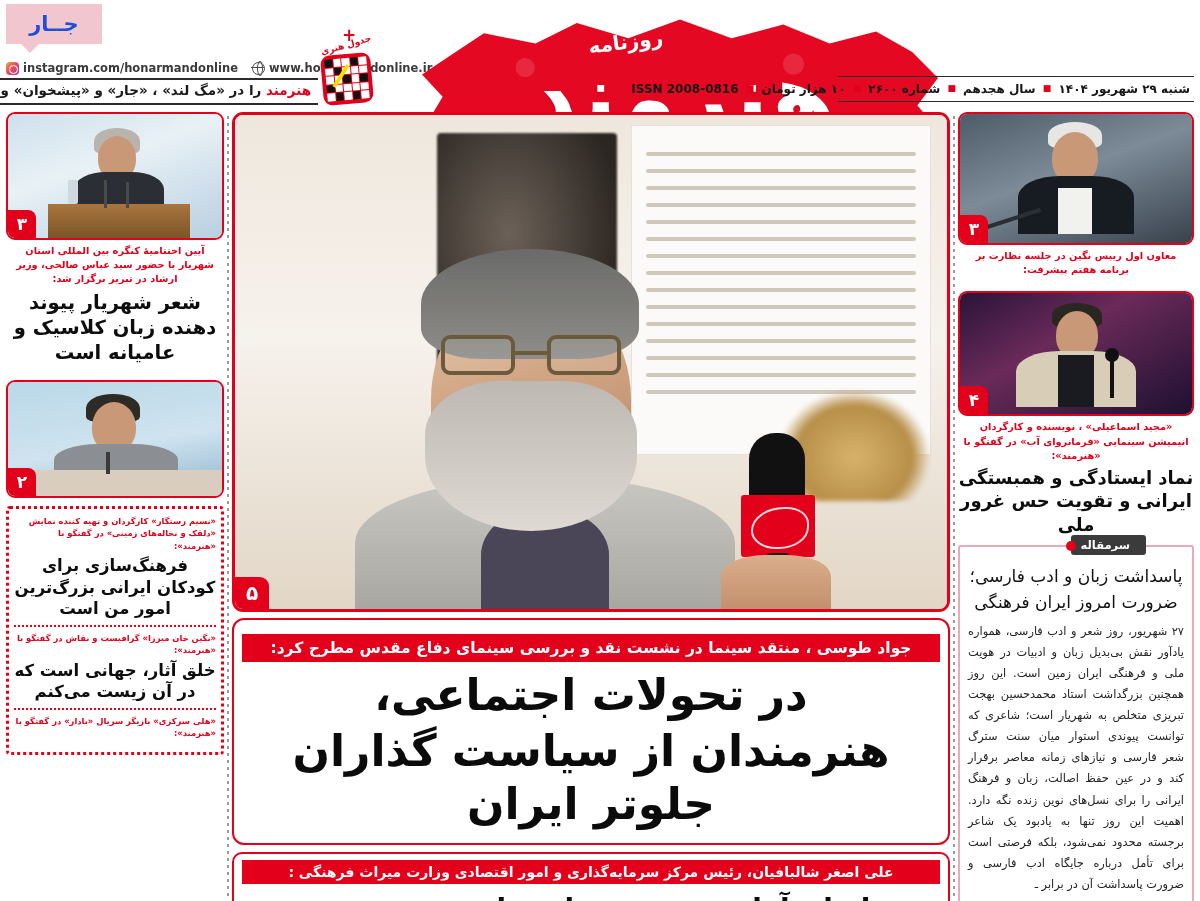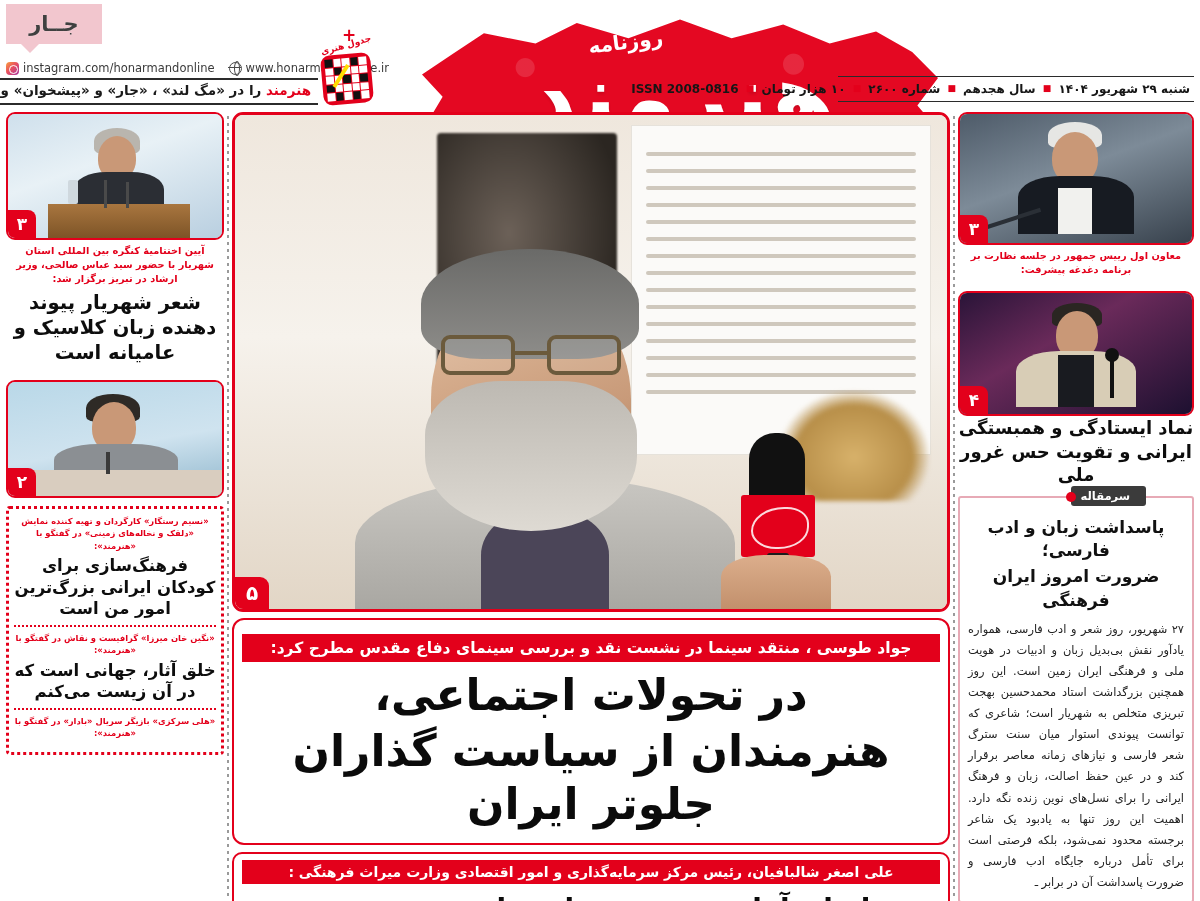--- a/index.html
+++ b/index.html
@@ -24,32 +24,32 @@
     width: 96px; height: 40px;
     background: #f2c6ce;
     display: flex; align-items: center; justify-content: center;
   }
   .jaar-logo::after {
     content: ""; position: absolute; bottom: -9px; left: 14px;
     border-left: 10px solid transparent; border-right: 10px solid transparent;
     border-top: 10px solid #f2c6ce;
   }
   .jaar-text {
-    font-size: 21px; font-weight: bold; color: #404040;
+    font-size: 21px; font-weight: bold; color: #1d4ed8;
     letter-spacing: 1px; position: relative; z-index: 2;
     text-shadow: 0 0 1px rgba(255,255,255,.6);
   }
 
   .social-row {
     position: absolute; top: 61px; left: 6px;
     display: flex; align-items: center; gap: 14px;
     direction: ltr;
   }
   .social-item { display: flex; align-items: center; gap: 4px; }
-  .social-item .lbl { font-size: 11.5px; color: #3a3a3a; font-weight: 400; }
+  .social-item .lbl { font-size: 11.5px; color: #3a3a3a; font-weight: 700; }
   .ig-icon {
     width: 13px; height: 13px; border-radius: 4px;
     background: linear-gradient(135deg,#f9a03f,#e8505f 45%,#a635a0);
     position: relative;
   }
   .ig-icon::after {
     content:""; position:absolute; top:3px; left:3px; width:7px; height:7px;
     border:1.4px solid #fff; border-radius:50%;
   }
   .globe-icon {
@@ -206,21 +206,21 @@
 
   
   .qbox {
     border: 3px dotted #e3001b; border-radius: 4px; padding: 6px 5px 4px;
     margin-top: 6px;
   }
   .qitem { padding-bottom: 5px; }
   .qitem + .qitem { border-top: 2px dotted #e3001b; padding-top: 5px; }
   .qkicker {
     color: #e3001b; font-size: 8.4px; font-weight: bold; line-height: 1.5;
-    text-align: center; margin-bottom: 3px;
+    margin-bottom: 3px;
   }
   .qhead {
     font-size: 16.5px; font-weight: bold; color: #0d0d0d;
     line-height: 1.3; text-align: center;
   }
 
   
   .lead-photo {
     position: relative; border: 3px solid #e3001b; border-radius: 11px;
     height: 500px; overflow: hidden;
@@ -344,21 +344,21 @@
   .ed-tab {
     position: absolute; top: -12px; right: 46px;
     background: #3b3b3b; color: #fff; font-size: 11.5px; font-weight: bold;
     padding: 3px 16px 3px 10px; border-radius: 3px;
   }
   .ed-tab::before {
     content: ""; position: absolute; top: 6px; left: -5px;
     width: 10px; height: 10px; background: #e3001b; border-radius: 50%;
   }
   .ed-title {
-    font-size: 17px; font-weight: bold; color: #111; text-align: center;
+    font-size: 17px; font-weight: normal; color: #111; text-align: center;
     line-height: 1.4; margin-bottom: 6px;
   }
   .ed-body { font-size: 11.4px; color: #222; line-height: 1.85; text-align: justify; }
   .ed-author-box {
     float: left; width: 72px; margin: 0 0 4px 6px; text-align: center;
   }
   .ed-avatar {
     width: 66px; height: 66px; border-radius: 50%;
     background: radial-gradient(circle at 50% 35%, #cf9c78 0 32%, #5d6168 33% 100%);
     position: relative; overflow: hidden; border: 1px solid #ddd;
@@ -578,35 +578,36 @@
       <div class="photo-frame" style="height:133px;">
         <div class="scene sc3">
           <div class="fig-hair blur" style="top:8px;left:88px;width:54px;height:26px;background:#e6e6e4;"></div>
           <div class="fig-head blur" style="top:18px;left:92px;width:46px;height:52px;"></div>
           <div class="fig-body blur" style="top:62px;left:58px;width:116px;height:58px;background:#171b22;"></div>
           <div style="position:absolute;top:74px;left:98px;width:34px;height:46px;background:#f1f1ee;"></div>
           <div style="position:absolute;bottom:22px;left:22px;width:60px;height:4px;background:#2a2f36;transform:rotate(-18deg);"></div>
         </div>
         <div class="pagebadge">۳</div>
       </div>
-      <div class="kicker">معاون اول رییس جمهور در جلسه نظارت بر برنامه دغدغه پیشرفت:</div>
+      <div class="kicker">معاون اول رییس نگین در جلسه نظارت بر برنامه هفتم پیشرفت:</div>
     </div>
 
     <div class="card" style="margin-top:14px;">
       <div class="photo-frame" style="height:125px;">
         <div class="scene sc4">
           <div class="fig-hair blur" style="top:10px;left:92px;width:50px;height:24px;background:#2a2622;"></div>
           <div class="fig-head blur" style="top:18px;left:96px;width:42px;height:48px;"></div>
           <div class="fig-body blur" style="top:58px;left:56px;width:120px;height:56px;background:#d8cdb6;"></div>
           <div style="position:absolute;top:62px;left:98px;width:36px;height:52px;background:#191b20;"></div>
           <div style="position:absolute;bottom:16px;left:150px;width:4px;height:40px;background:#111;"></div>
           <div style="position:absolute;bottom:52px;left:145px;width:14px;height:14px;background:#111;border-radius:50%;"></div>
         </div>
         <div class="pagebadge">۴</div>
       </div>
+      <div class="kicker">«مجید اسماعیلی» ، نویسنده و کارگردان انیمیشن سینمایی «فرمانروای آب» در گفتگو با «هنرمند»:</div>
       <div class="headline sm">نماد ایستادگی و همبستگی ایرانی و تقویت حس غرور ملی</div>
     </div>
 
     <div class="editorial">
       <div class="ed-tab">سرمقاله</div>
       <div class="ed-title">پاسداشت زبان و ادب فارسی؛</div>
       <div class="ed-title" style="margin-top:-4px;">ضرورت امروز ایران فرهنگی</div>
       <div class="ed-body">۲۷ شهریور، روز شعر و ادب فارسی، همواره یادآور نقش بی‌بدیل زبان و ادبیات در هویت ملی و فرهنگی ایران زمین است. این روز همچنین بزرگداشت استاد محمدحسین بهجت تبریزی متخلص به شهریار است؛ شاعری که توانست پیوندی استوار میان سنت سترگ شعر فارسی و نیازهای زمانه معاصر برقرار کند و در عین حفظ اصالت، زبان و فرهنگ ایرانی را برای نسل‌های نوین زنده نگه دارد. اهمیت این روز تنها به یادبود یک شاعر برجسته محدود نمی‌شود، بلکه فرصتی است برای تأمل درباره جایگاه ادب فارسی و ضرورت پاسداشت آن در برابر ـ</div>
 
     </div>

